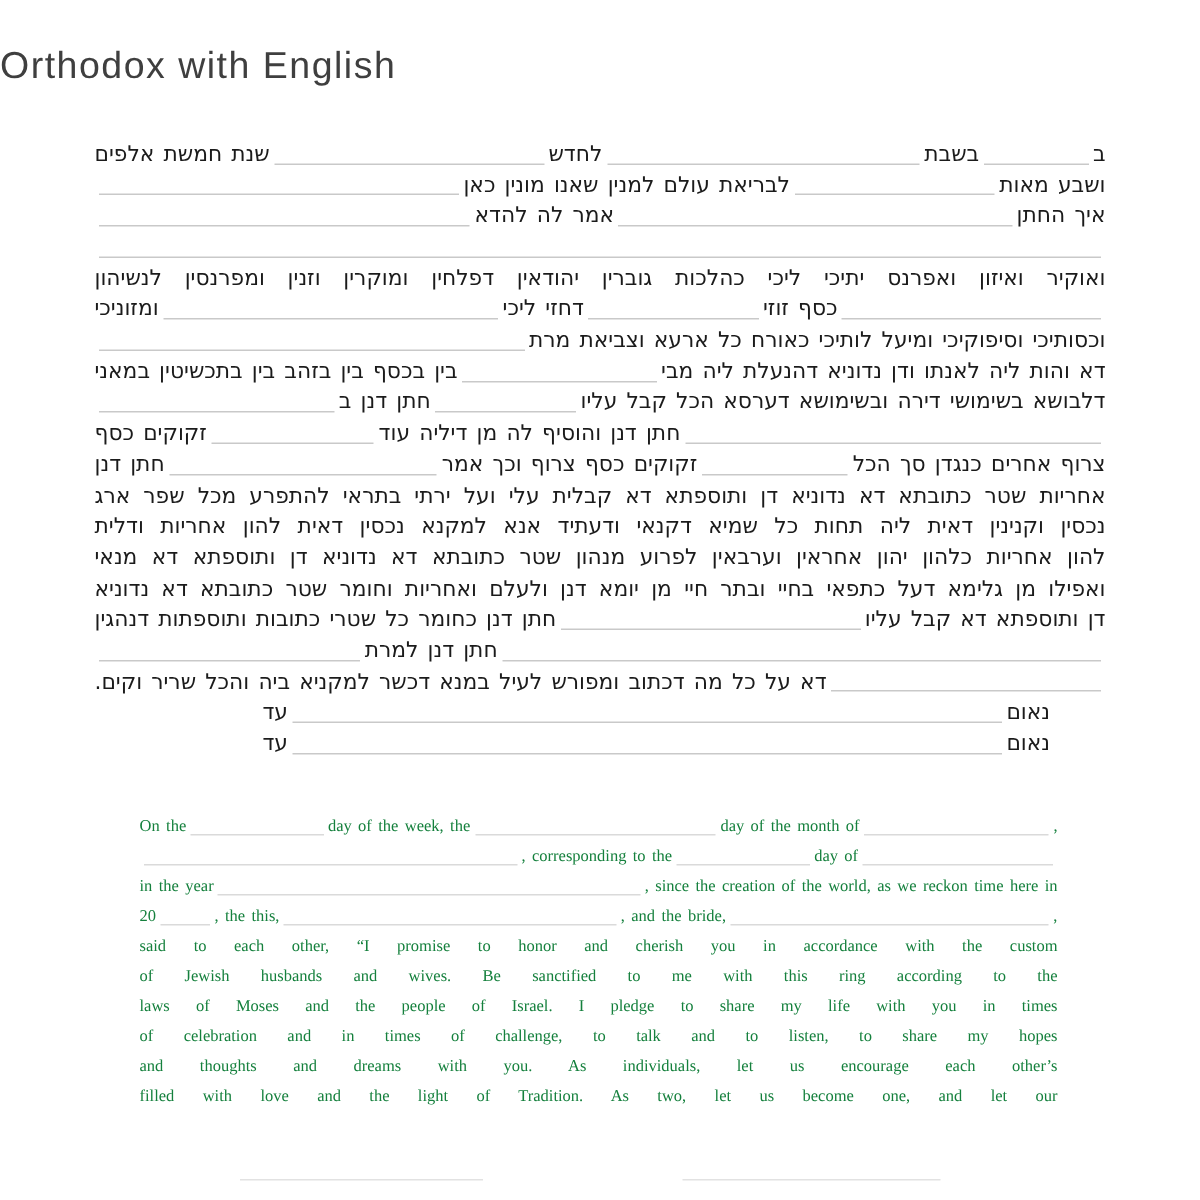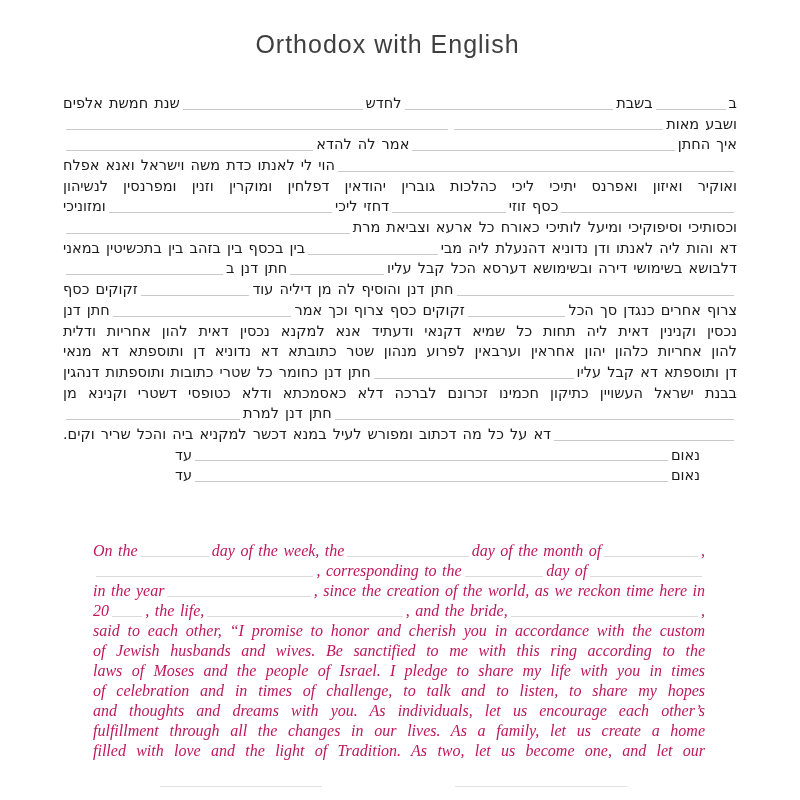--- a/index.html
+++ b/index.html
@@ -1,37 +1,36 @@
 <!DOCTYPE html>
 <html><head>
 <meta charset="utf-8">
 <style>
   html,body{margin:0;padding:0;}
   body{width:800px;height:800px;background:#ffffff;position:relative;overflow:hidden;}
 
   .title{
-    position:absolute;top:30px;left:0;width:775px;text-align:center;
+    position:absolute;top:30px;left:0;width:775px;
     font-family:"Liberation Sans", sans-serif;font-size:25px;font-weight:400;
     color:#3f3f3f;letter-spacing:1px;
   }
 
   .hebrew{
     position:absolute;top:93px;left:63px;right:63px;
     direction:rtl;
     font-family:"DejaVu Sans", sans-serif;
     font-size:14.5px;color:#1b1b1b;
   }
   .hebrew .line{height:20.7px;line-height:20.7px;}
 
   .english{
     position:absolute;top:541px;left:93px;right:95px;
     direction:ltr;
     font-family:"Liberation Serif","DejaVu Serif", serif;
-    font-style:italic;
-    font-size:16px;color:#be185d;
+    font-size:11px;color:#15803d;
   }
   .english .line{height:20px;line-height:20px;}
 
   .line.f{display:flex;align-items:flex-end;}
   .line.f .t{white-space:pre;word-spacing:1.5px;}
   .line.j{text-align:justify;text-align-last:justify;}
 
   .bl{
     flex-grow:1;flex-basis:12px;height:0;
     border-bottom:1px solid #c9c9c9;
@@ -62,31 +61,31 @@
       <span class="bl" style="flex-grow: 50;"></span>
       <span class="t">בשבת</span>
       <span class="bl" style="flex-grow: 170;"></span>
       <span class="t">לחדש</span>
       <span class="bl" style="flex-grow: 145;"></span>
       <span class="t">שנת חמשת אלפים</span>
     </div>
     <div class="line f">
       <span class="t">ושבע מאות</span>
       <span class="bl" style="flex-grow: 120;"></span>
+      <span class="t">לבריאת עולם למנין שאנו מונין כאן</span>
       <span class="bl" style="flex-grow: 225;"></span>
     </div>
     <div class="line f">
       <span class="t">איך החתן</span>
       <span class="bl" style="flex-grow: 250;"></span>
       <span class="t">אמר לה להדא</span>
       <span class="bl" style="flex-grow: 235;"></span>
     </div>
     <div class="line f">
       <span class="bl" style="flex-grow: 370;"></span>
-      <span class="t">הוי לי לאנתו כדת משה וישראל ואנא אפלח</span>
     </div>
     <div class="line j">ואוקיר ואיזון ואפרנס יתיכי ליכי כהלכות גוברין יהודאין דפלחין ומוקרין וזנין ומפרנסין לנשיהון</div>
     <div class="line f">
       <span class="bl" style="flex-grow: 95;"></span>
       <span class="t">כסף זוזי</span>
       <span class="bl" style="flex-grow: 60;"></span>
       <span class="t">דחזי ליכי</span>
       <span class="bl" style="flex-grow: 125;"></span>
       <span class="t">ומזוניכי</span>
     </div>
@@ -111,28 +110,29 @@
       <span class="bl" style="flex-grow: 60;"></span>
       <span class="t">זקוקים כסף</span>
     </div>
     <div class="line f">
       <span class="t">צרוף אחרים כנגדן סך הכל</span>
       <span class="bl" style="flex-grow: 95;"></span>
       <span class="t">זקוקים כסף צרוף וכך אמר</span>
       <span class="bl" style="flex-grow: 185;"></span>
       <span class="t">חתן דנן</span>
     </div>
+    <div class="line j">אחריות שטר כתובתא דא נדוניא דן ותוספתא דא קבלית עלי ועל ירתי בתראי להתפרע מכל שפר ארג</div>
     <div class="line j">נכסין וקנינין דאית ליה תחות כל שמיא דקנאי ודעתיד אנא למקנא נכסין דאית להון אחריות ודלית</div>
     <div class="line j">להון אחריות כלהון יהון אחראין וערבאין לפרוע מנהון שטר כתובתא דא נדוניא דן ותוספתא דא מנאי</div>
+    <div class="line j">ואפילו מן גלימא דעל כתפאי בחיי ובתר חיי מן יומא דנן ולעלם ואחריות וחומר שטר כתובתא דא נדוניא</div>
     <div class="line f">
       <span class="t">דן ותוספתא דא קבל עליו</span>
       <span class="bl" style="flex-grow: 170;"></span>
       <span class="t">חתן דנן כחומר כל שטרי כתובות ותוספתות דנהגין</span>
     </div>
-    <div class="line j">בבנת ישראל העשויין כתיקון חכמינו זכרונם לברכה דלא כאסמכתא ודלא כטופסי דשטרי וקנינא מן</div>
     <div class="line f">
       <span class="bl" style="flex-grow: 430;"></span>
       <span class="t">חתן דנן למרת</span>
       <span class="bl" style="flex-grow: 180;"></span>
     </div>
     <div class="line f">
       <span class="bl" style="flex-grow: 165;"></span>
       <span class="t">דא על כל מה דכתוב ומפורש לעיל במנא דכשר למקניא ביה והכל שריר וקים.</span>
     </div>
     <div class="line f witness">
@@ -165,31 +165,30 @@
       <span class="bl" style="flex-grow: 102;"></span>
     </div>
     <div class="line f">
       <span class="t">in the year</span>
       <span class="bl" style="flex-grow: 55;"></span>
       <span class="t">, since the creation of the world, as we reckon time here in</span>
     </div>
     <div class="line f">
       <span class="t">20</span>
       <span class="bl" style="flex-grow: 18;"></span>
-      <span class="t">, the life,</span>
+      <span class="t">, the this,</span>
       <span class="bl" style="flex-grow: 180;"></span>
       <span class="t">, and the bride,</span>
       <span class="bl" style="flex-grow: 172;"></span>
       <span class="t">,</span>
     </div>
     <div class="line j">said to each other, “I promise to honor and cherish you in accordance with the custom</div>
     <div class="line j">of Jewish husbands and wives. Be sanctified to me with this ring according to the</div>
     <div class="line j">laws of Moses and the people of Israel. I pledge to share my life with you in times</div>
     <div class="line j">of celebration and in times of challenge, to talk and to listen, to share my hopes</div>
     <div class="line j">and thoughts and dreams with you. As individuals, let us encourage each other’s</div>
-    <div class="line j">fulfillment through all the changes in our lives. As a family, let us create a home</div>
     <div class="line j">filled with love and the light of Tradition. As two, let us become one, and let our</div>
   </div>
 
 <div class="signatures">
   <span class="sig s1"></span>
   <span class="sig s2"></span>
 </div>
 
 </body></html>

